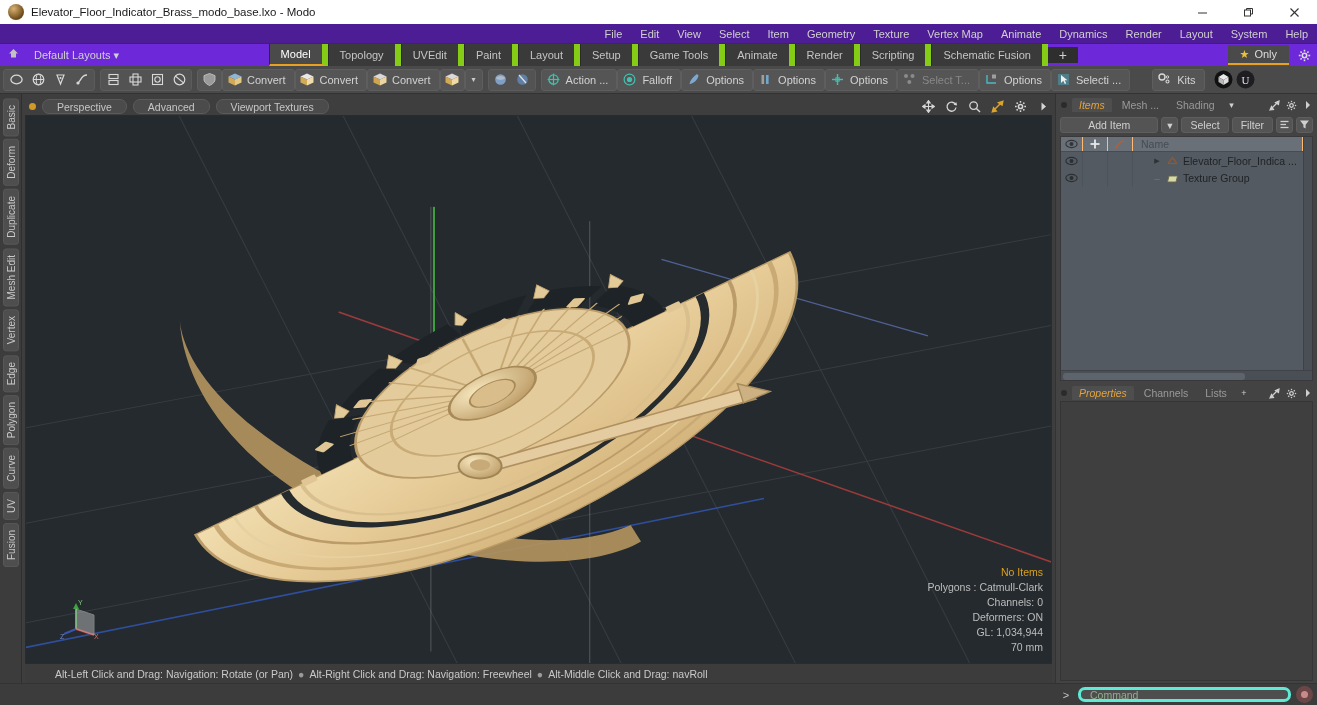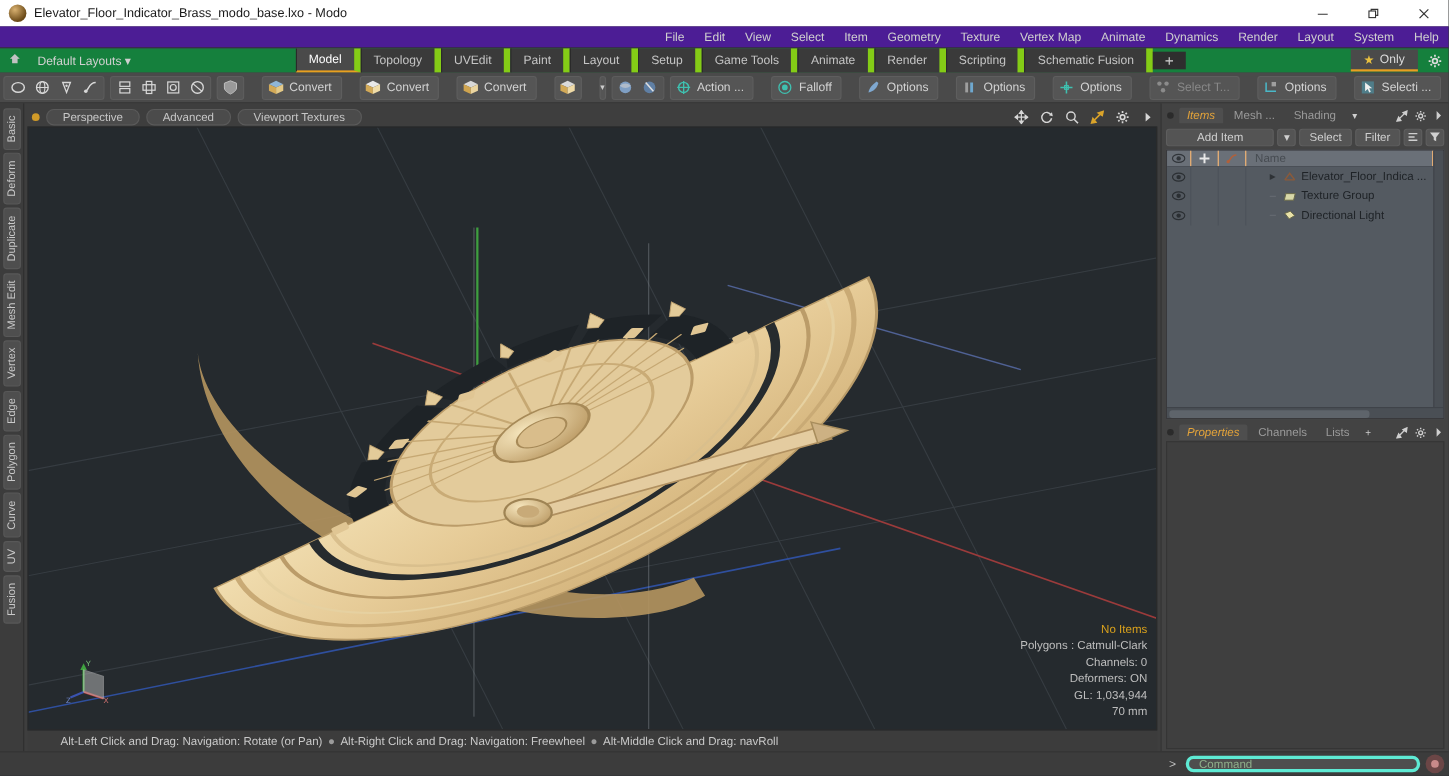--- a/index.html
+++ b/index.html
@@ -26,21 +26,21 @@
   .tb-btn { width:46px; height:24px; display:flex; align-items:center; justify-content:center;
     color:#333; font-size:12px; }
   .tb-btn svg { display:block; }
 
   
   .menubar { height:20px; background:#4c1d95; display:flex; align-items:center;
     padding-left:6px; flex:0 0 20px; border-bottom:1px solid #333;justify-content:flex-end; }
   .menu-item { padding:0 9px; height:20px; line-height:20px; font-size:11px; color:#cfcfcf; white-space:nowrap; }
 
   
-  .layoutbar { height:22px; background:#15803d; display:flex; align-items:center; flex:0 0 22px; }
+  .layoutbar { height:22px; background:#6d28d9; display:flex; align-items:center; flex:0 0 22px; }
   .lb-home { width:26px; text-align:center; color:#b9b9b9; font-size:12px; }
   .lb-label { font-size:11px; color:#d0d0d0; padding-left:8px; white-space:nowrap; }
   .lb-spacer { flex:1 1 auto; }
   .lb-tabs { display:flex; height:22px; align-items:stretch; }
   .lb-tab { padding:4px 11px; display:flex; align-items:center; font-size:11px; color:#c5c5c5;
     background:#3a3a3a; border-left:1px solid #2a2a2a; border-right:6px solid #84cc16; white-space:nowrap; }
   .lb-tab.active { background:#4a4a4a; color:#ffffff; border-bottom:2px solid #e8a020; }
   .lb-plus { width:30px; display:flex; align-items:center; justify-content:center; color:#d0d0d0; font-size:14px; background:#2e2e2e; }
   .lb-only { display:flex; align-items:center; gap:5px; padding:0 12px; height:20px; margin-right:2px;
     background:#4a4a4a; border-bottom:2px solid #e8a020; font-size:11px; color:#dcdcdc; }
@@ -48,21 +48,21 @@
   .lb-gear { width:26px; display:flex; align-items:center; justify-content:center; color:#d5d5d5; font-size:12px; }
 
   
   .toolbar { height:28px; background:#4a4a4a; display:flex; align-items:center; gap:0px;
     flex:0 0 28px; padding:0 3px; border-bottom:1px solid #333; overflow:hidden; }
   .tgrp { display:flex; align-items:center; background:#535353; border-radius:3px; height:22px;
     margin-right:5px; padding:0 1px; border:1px solid #5c5c5c; }
   .ticon { width:22px; height:20px; display:flex; align-items:center; justify-content:center; }
   .ticon svg { display:block; }
   .tbtn { display:flex; align-items:center; height:22px; background:#555; border:1px solid #5e5e5e;
-    border-radius:3px; padding:0 8px 0 3px; margin-right:16px; gap:4px; color:#d2d2d2; font-size:11px; white-space:nowrap; }
+    border-radius:3px; padding:0 8px 0 3px; margin-right:0; gap:4px; color:#d2d2d2; font-size:11px; white-space:nowrap; }
   .tbtn.dim { color:#888; }
   .tbtn .glyph { width:17px; height:17px; display:flex; align-items:center; justify-content:center; flex:0 0 17px; }
   .tdrop { width:18px; height:22px; display:flex; align-items:center; justify-content:center;
     background:#555; border:1px solid #5e5e5e; border-radius:3px; margin-right:5px; color:#ccc; font-size:8px;}
 
   
   .main { flex:1 1 auto; display:flex; min-height:0; background:#3e3e3e; }
 
   
   .vtabs { width:22px; background:#3c3c3c; display:flex; flex-direction:column; align-items:center;
@@ -794,40 +794,20 @@
                   <span class="dash">–</span>
                   <span style="display:flex;">
                     <svg width="13" height="11" viewBox="0 0 13 11">
                         <path d="M1.5 9 L3 3 L11.5 3 L10 9 Z" fill="#d8d8a8" stroke="#6a6a4a" stroke-width="0.9"></path>
                       </svg>
                   </span>
                   <span>Texture Group</span>
                 </div>
               </div>
 
-              <div class="il-row">
-                <div class="rc c-eye">
-                  <svg width="13" height="10" viewBox="0 0 13 10">
-                      <ellipse cx="6.5" cy="5" rx="5.6" ry="3.6" fill="none" stroke="#2b2f33" stroke-width="1.1"></ellipse>
-                      <circle cx="6.5" cy="5" r="2" fill="#2b2f33"></circle>
-                    </svg>
-                </div>
-                <div class="rc c-plus"></div>
-                <div class="rc c-dfm"></div>
-                <div class="r-name">
-                  <span class="indent"></span>
-                  <span class="dash">–</span>
-                  <span style="display:flex;">
-                    <svg width="13" height="11" viewBox="0 0 13 11">
-                        <path d="M2 4 L7 2 L11 6 L6 9 Z" fill="#e9e2a8" stroke="#6a6a4a" stroke-width="0.9"></path>
-                      </svg>
-                  </span>
-                  <span>Directional Light</span>
-                </div>
-              </div>
 
             </div>
           </div>
           <div class="il-vscroll"></div>
         </div>
         <div class="il-scroll">
           <div class="il-thumb"></div>
         </div>
       </div>
 

